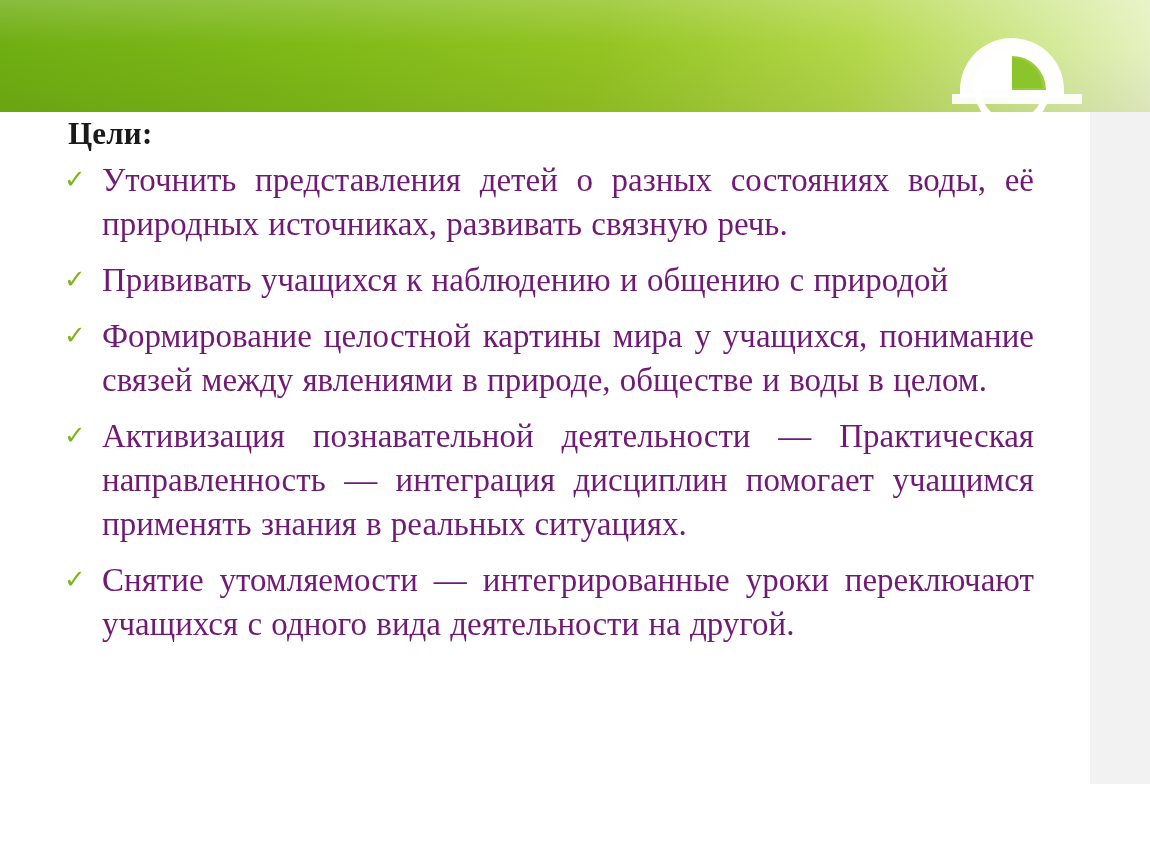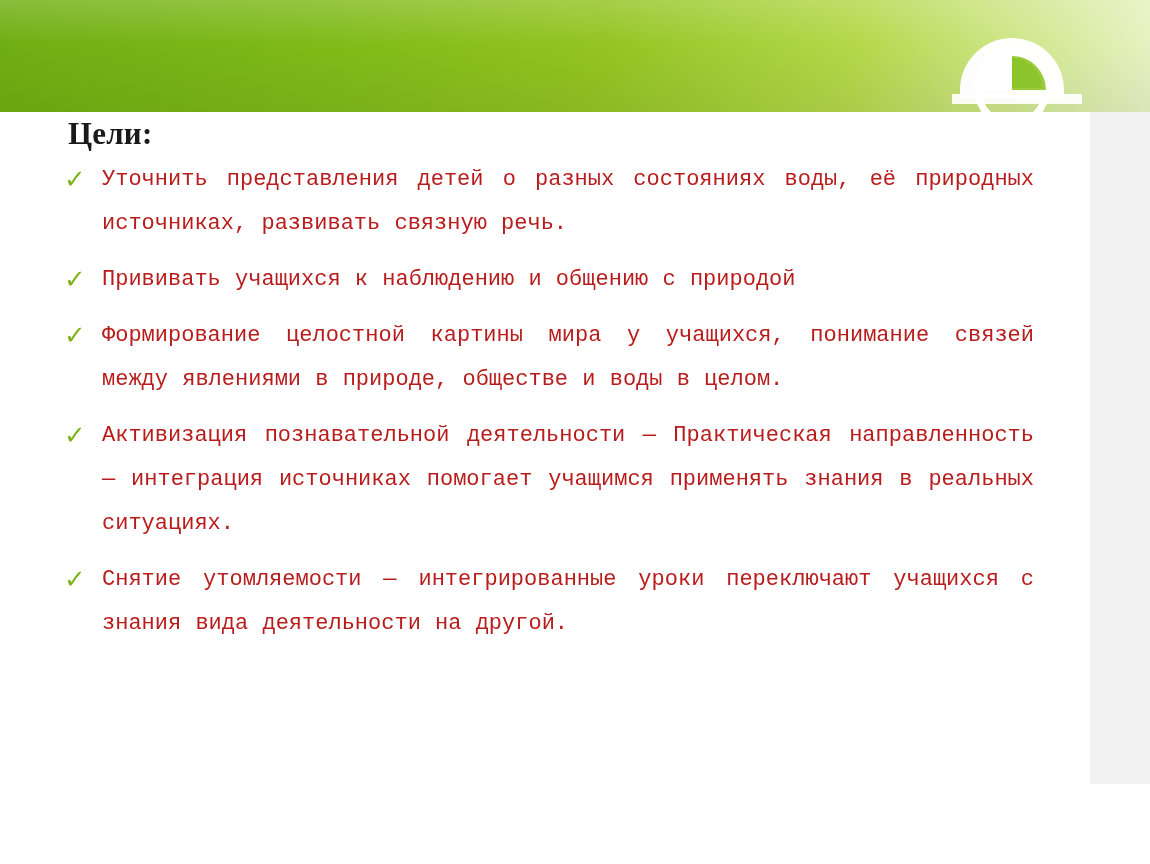--- a/index.html
+++ b/index.html
@@ -97,28 +97,27 @@
     flex: 0 0 auto;
     width: 38px;
     color: #7fb316;
     font-size: 26px;
     line-height: 44px;
     text-align: left;
     padding-left: 4px;
   }
   .btext {
     flex: 1 1 auto;
-    font-size: 22px;
+    font-size: 33px;
     line-height: 44px;
-    color: #b91c1c;
+    color: #701a75;
     text-align: justify;
     text-justify: inter-word;
     padding-right: 36px;
     word-spacing: 1px;
-    font-family: Liberation Mono, monospace;
   }
 </style>
 </head>
 <body>
 
 <div class="slide">
 
   <div class="banner">
     <div class="banner-shade"></div>
   </div>
@@ -154,23 +153,23 @@
         <span class="btext">Прививать учащихся к наблюдению и общению с природой</span>
       </div>
 
       <div class="bullet">
         <span class="check">✓</span>
         <span class="btext">Формирование целостной картины мира у учащихся, понимание связей между явлениями в природе, обществе и воды в целом.</span>
       </div>
 
       <div class="bullet">
         <span class="check">✓</span>
-        <span class="btext">Активизация познавательной деятельности — Практическая направленность — интеграция источниках помогает учащимся применять знания в реальных ситуациях.</span>
+        <span class="btext">Активизация познавательной деятельности — Практическая направленность — интеграция дисциплин помогает учащимся применять знания в реальных ситуациях.</span>
       </div>
 
       <div class="bullet">
         <span class="check">✓</span>
-        <span class="btext">Снятие утомляемости — интегрированные уроки переключают учащихся с знания вида деятельности на другой.</span>
+        <span class="btext">Снятие утомляемости — интегрированные уроки переключают учащихся с одного вида деятельности на другой.</span>
       </div>
 
     </div>
   </div>
 </div>
 
 </body></html>

